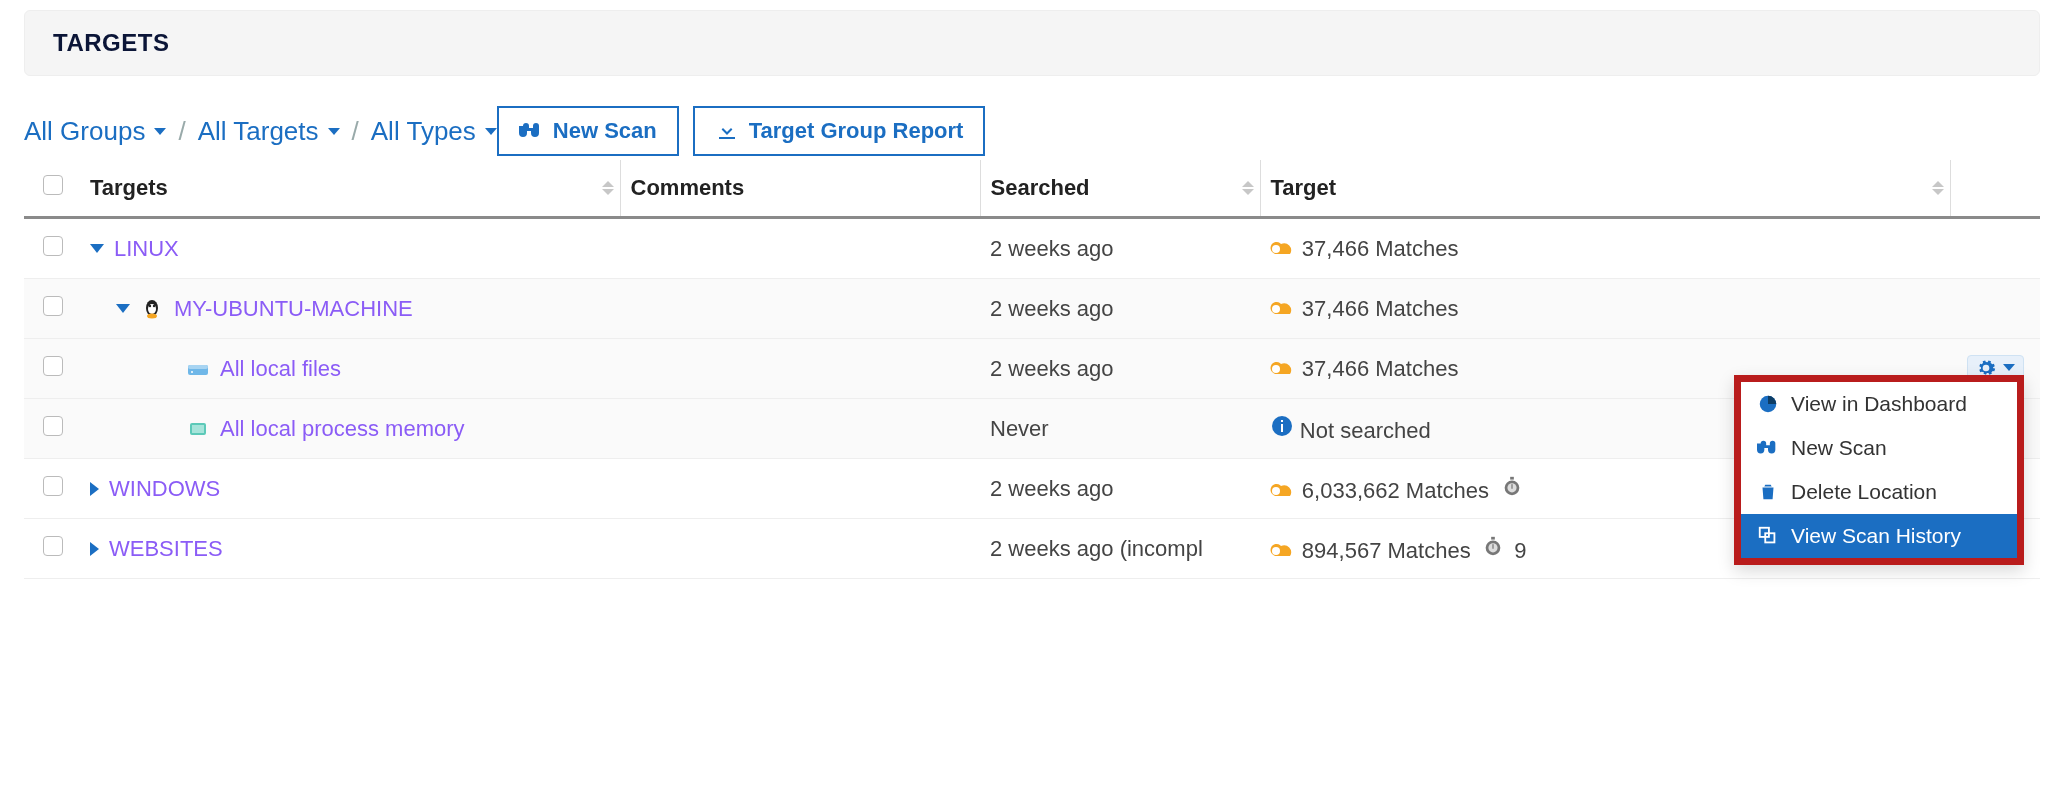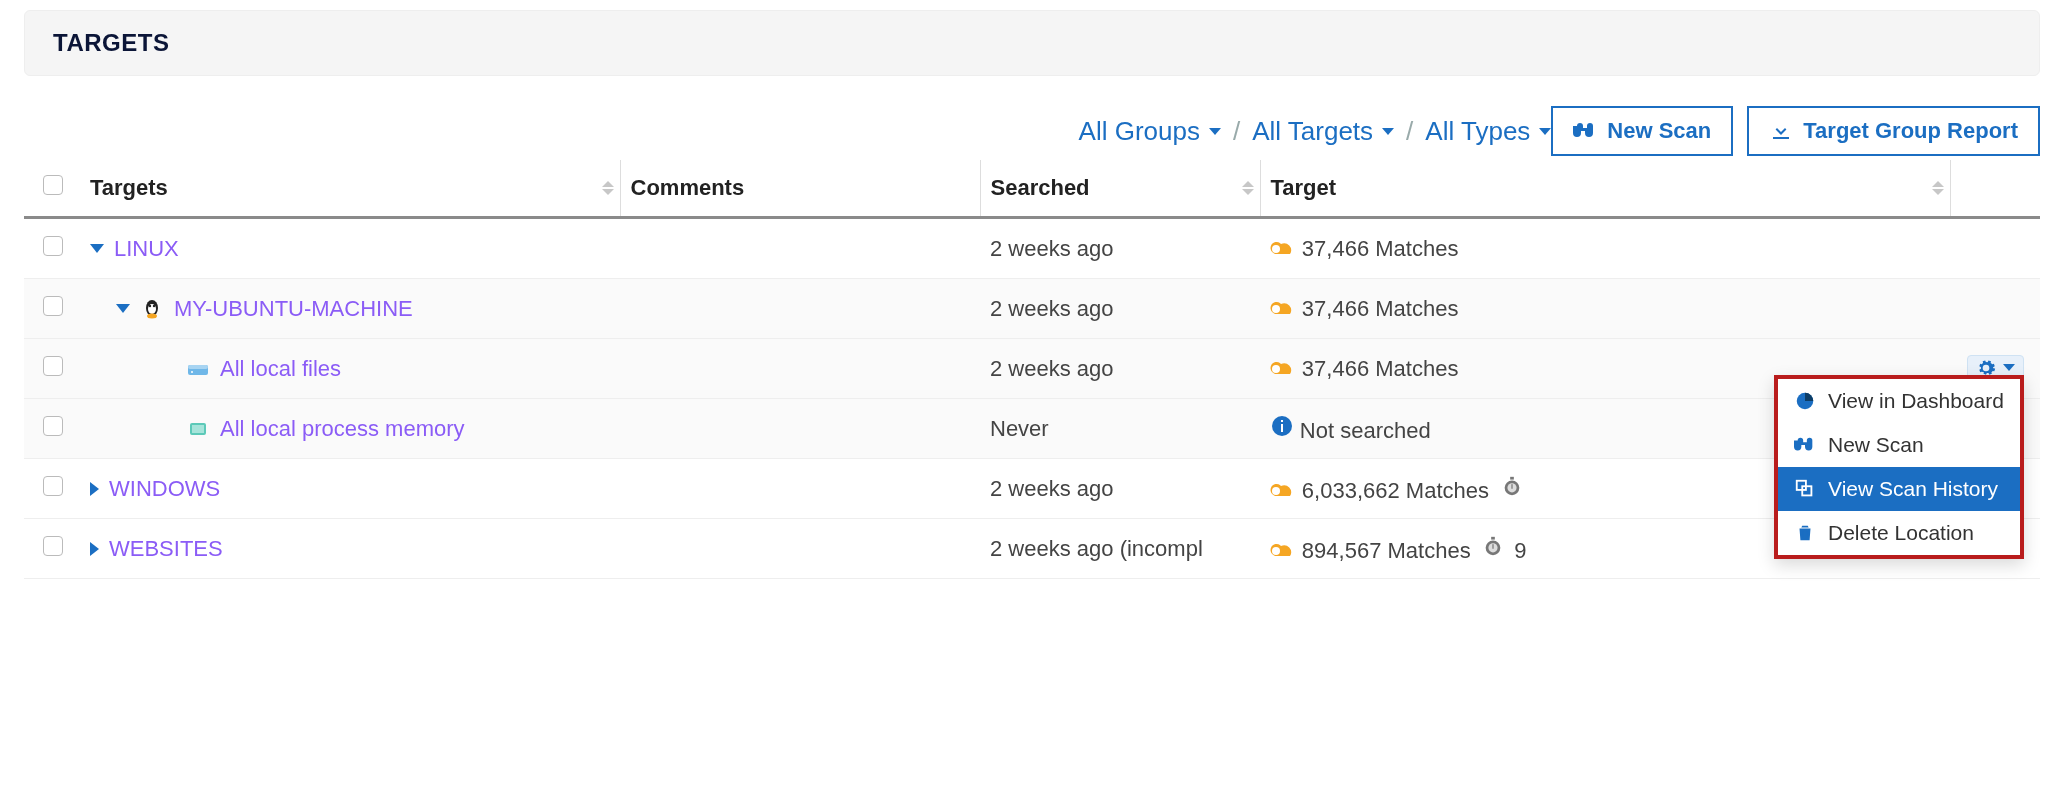--- a/index.html
+++ b/index.html
@@ -20,21 +20,21 @@
     margin: 10px 0 30px;
     padding: 18px 28px;
   }
   .banner-title {
     font-weight: 800;
     letter-spacing: .5px;
     color: #0b1537;
     font-size: 24px;
   }
 
-  .toolbar { display:flex; align-items:center; justify-content:flex-end; margin-bottom: 4px;}
+  .toolbar { display:flex; align-items:center; justify-content:flex-start; margin-bottom: 4px;}
   .breadcrumb { display:flex; align-items:center; gap:12px; font-size:26px; }
   .bc-link { color:#1b6ec2; cursor:pointer; display:inline-flex; align-items:center; gap:6px;}
   .bc-sep { color:#9aa; }
   .caret { width:0; height:0; border-left:6px solid transparent; border-right:6px solid transparent; border-top:7px solid currentColor; display:inline-block; margin-left:3px;}
   .btns { display:flex; gap:14px; }
   .btn {
     border: 2px solid #1b6ec2;
     color:#1b6ec2;
     background:#fff;
     padding: 10px 20px;
@@ -99,23 +99,23 @@
   .stopwatch svg { width:22px; height:24px; }
   .gear-btn {
     background:#e7f0fa; border:1px solid #cfe2f3; border-radius:4px;
     padding:2px 8px; display:inline-flex; align-items:center; gap:4px; cursor:pointer;
   }
   .gear-btn svg { width:20px; height:20px; fill:#1b6ec2; }
   .gear-btn .caret { border-top-color:#1b6ec2; }
 
   .dropdown {
     position:absolute;
-    width:250px;
+    width:290px;
     background:#fff;
-    border:4px solid #b91c1c;
+    border:7px solid #b91c1c;
     box-shadow: 0 6px 16px rgba(0,0,0,.15);
     z-index: 10;
   }
   .dropdown .item {
     display:flex; align-items:center; gap:12px;
     padding:10px 16px; font-size:21px; color:#333; cursor:pointer;
   }
   .dropdown .item.active { background:#1b6ec2; color:#fff; }
   .dropdown .item svg { width:22px; height:22px; }
 </style>
@@ -400,35 +400,35 @@
       <span>View in Dashboard</span>
     </div>
     <div class="item">
       <span class="icon">
         <svg viewBox="0 0 24 24" fill="#1b6ec2">
               <path d="M4 7a3 3 0 016 0v2h4V7a3 3 0 016 0v7a4 4 0 01-8 0v-2h-4v2a4 4 0 01-8 0V7z"></path>
             </svg>
       </span>
       <span>New Scan</span>
     </div>
-    <div class="item active">
-      <span class="icon">
-        <svg viewBox="0 0 24 24" fill="#fff">
-              <rect x="3" y="3" width="10" height="10" stroke="#fff" fill="none" stroke-width="2"></rect>
-              <rect x="9" y="9" width="10" height="10" stroke="#fff" fill="none" stroke-width="2"></rect>
-            </svg>
-      </span>
-      <span>View Scan History</span>
-    </div>
     <div class="item">
       <span class="icon">
         <svg viewBox="0 0 24 24" fill="#1b6ec2">
               <path d="M6 7h12l-1 13H7L6 7zm3-3h6l1 2H8l1-2z"></path>
               <rect x="9" y="10" width="1.5" height="7"></rect>
               <rect x="13.5" y="10" width="1.5" height="7"></rect>
             </svg>
       </span>
       <span>Delete Location</span>
     </div>
+    <div class="item active">
+      <span class="icon">
+        <svg viewBox="0 0 24 24" fill="#fff">
+              <rect x="3" y="3" width="10" height="10" stroke="#fff" fill="none" stroke-width="2"></rect>
+              <rect x="9" y="9" width="10" height="10" stroke="#fff" fill="none" stroke-width="2"></rect>
+            </svg>
+      </span>
+      <span>View Scan History</span>
+    </div>
   </div>
   </div>
 
 </div>
 
 </body></html>

